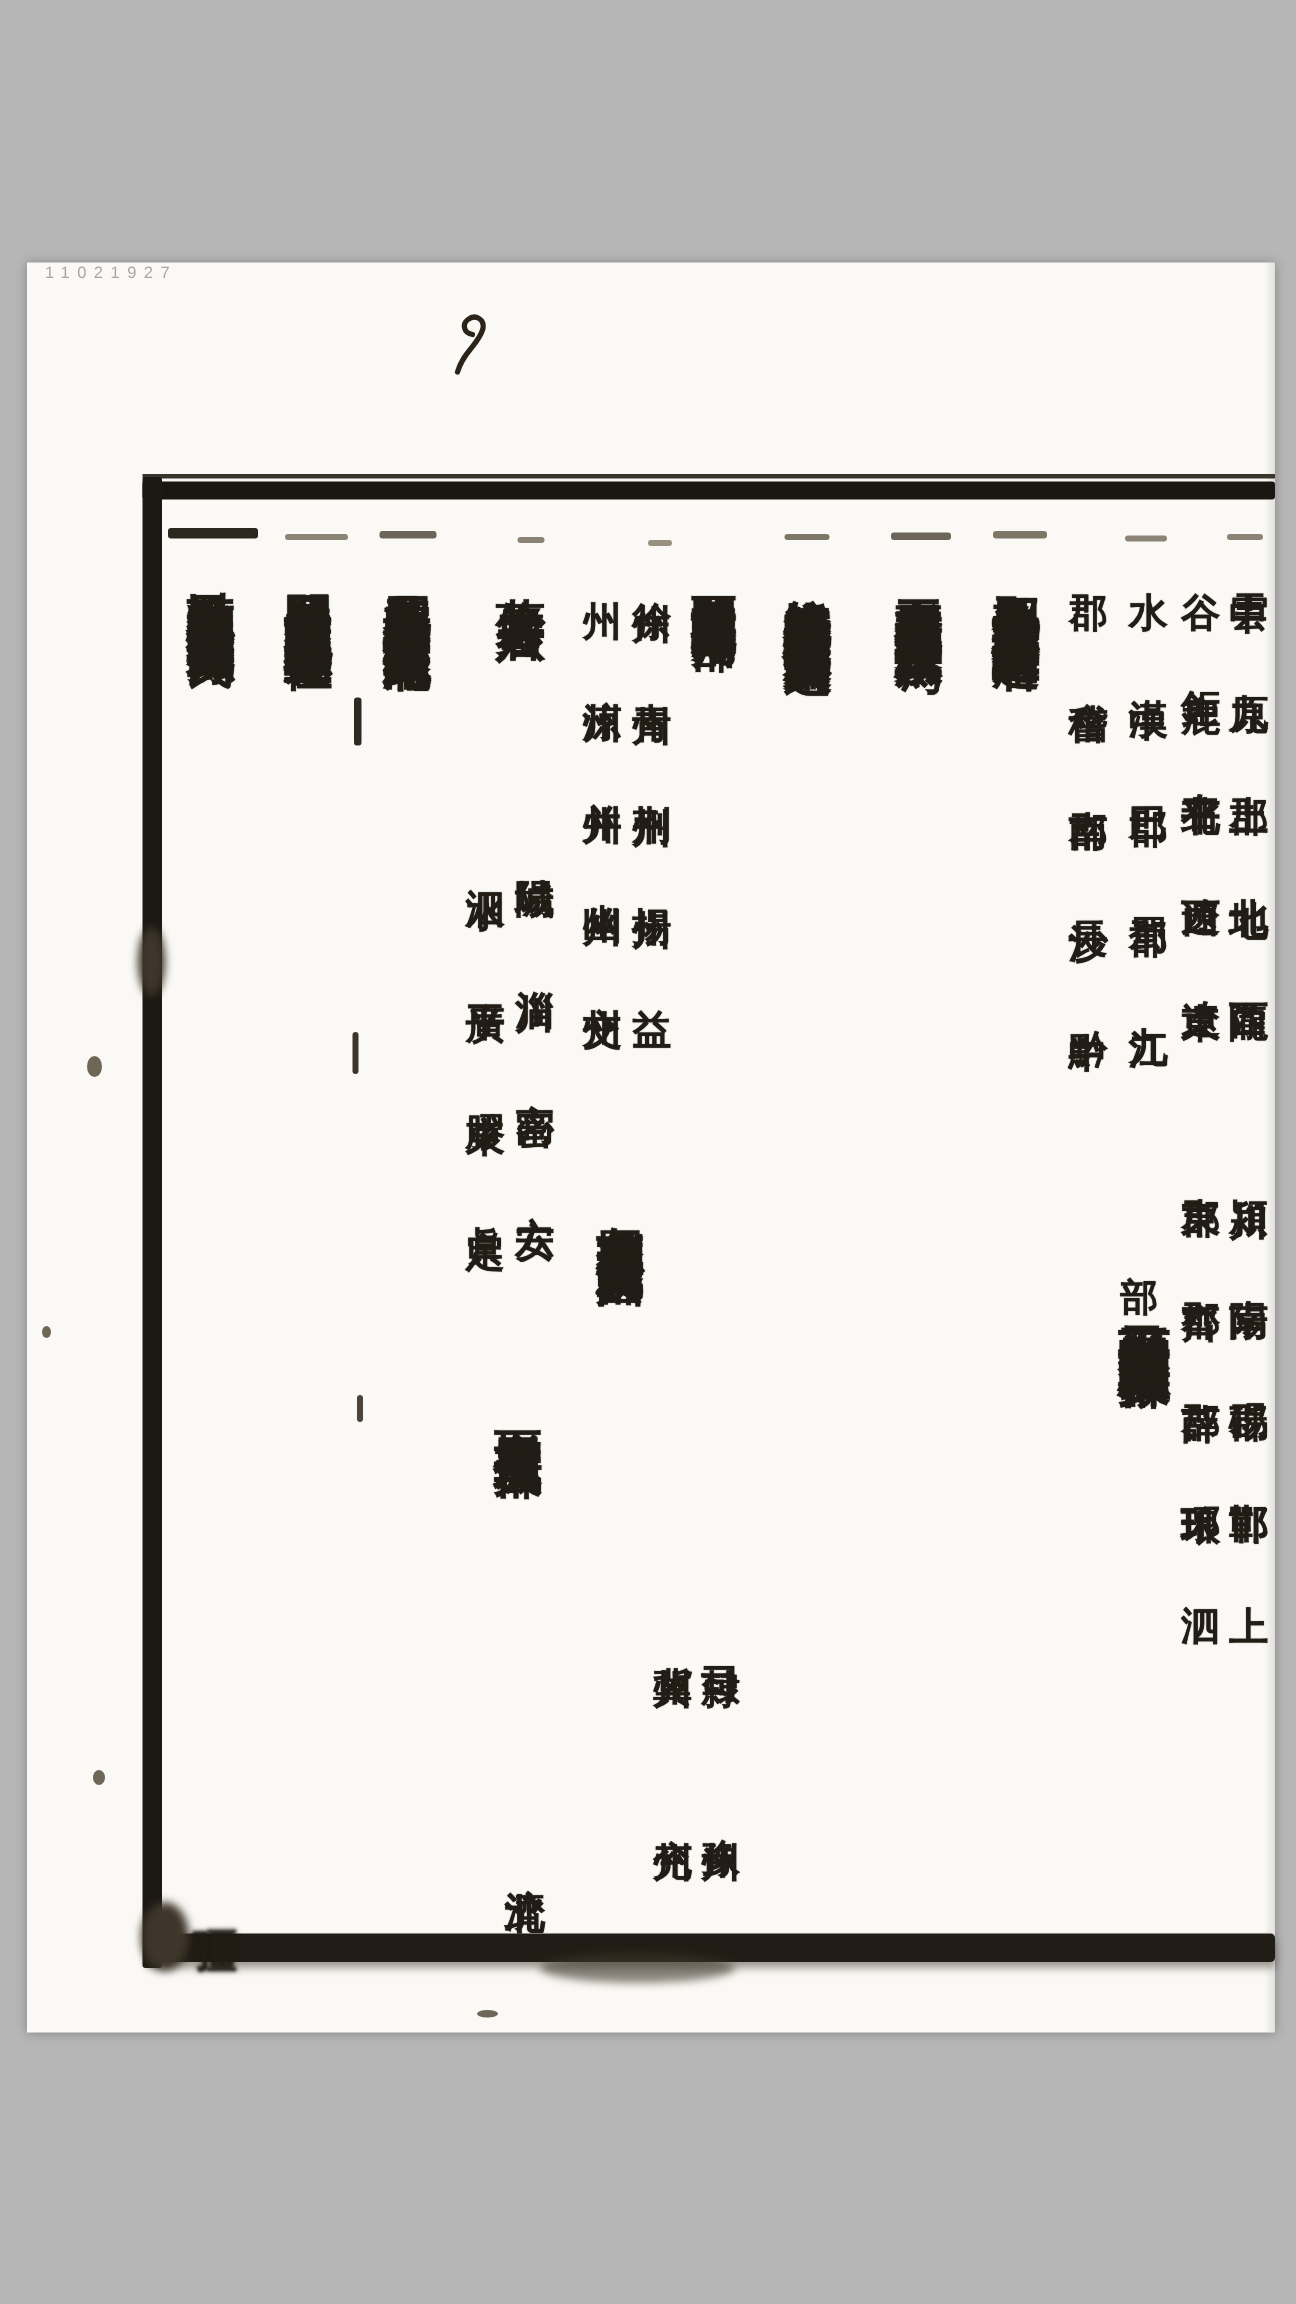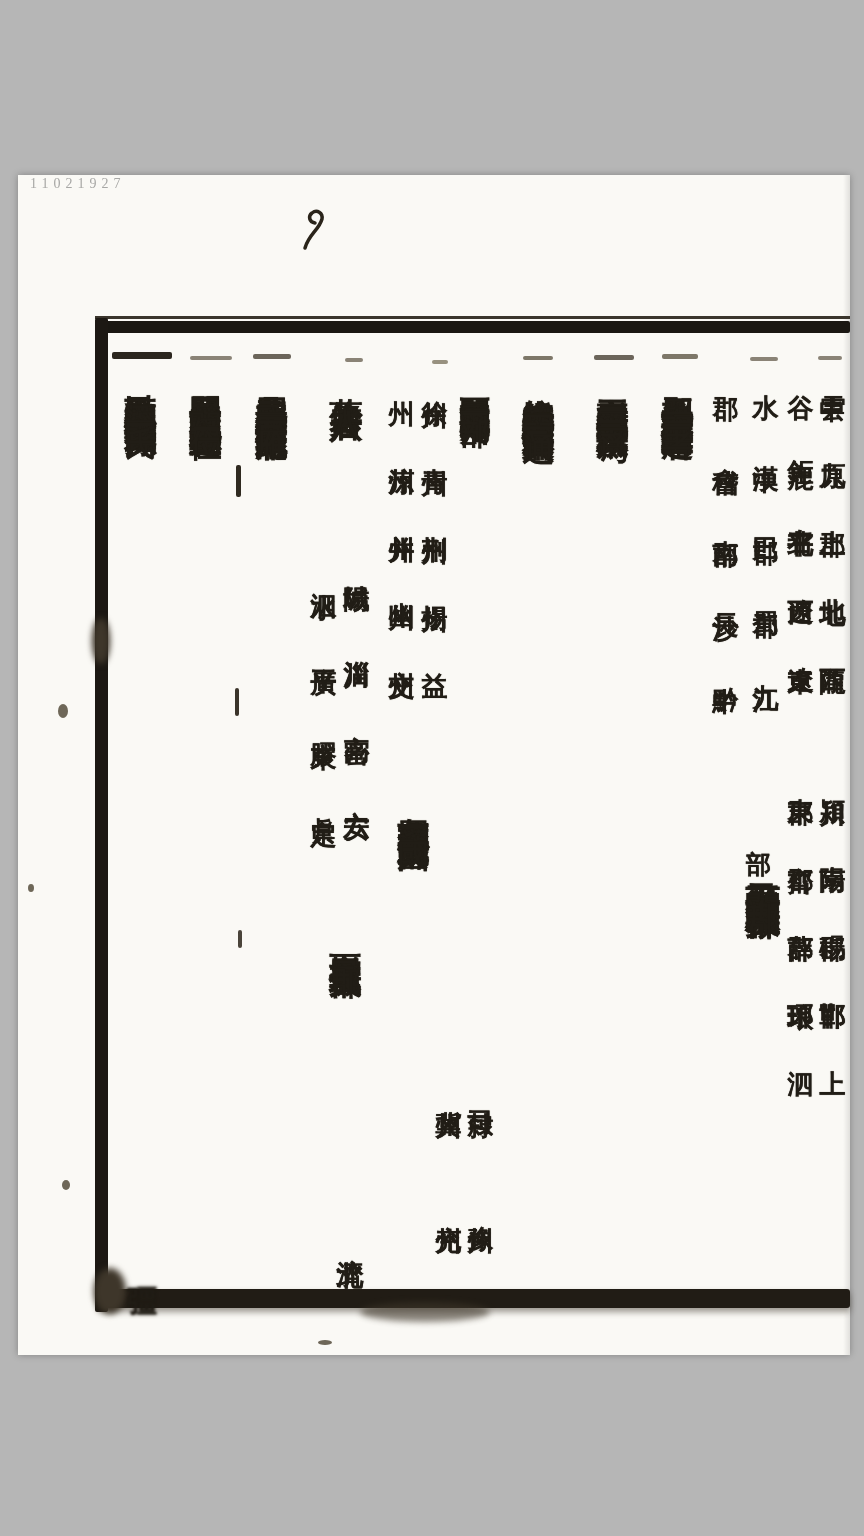--- a/index.html
+++ b/index.html
@@ -11,22 +11,22 @@
   #paper{
     position:absolute; left:18px; top:175px; width:832px; height:1180px;
     background:#faf9f5;
     box-shadow:0 0 7px rgba(0,0,0,.28);
   }
   #paper::after{ 
     content:""; position:absolute; right:0; top:0; width:7px; height:100%;
     background:linear-gradient(to left, rgba(0,0,0,.10), rgba(0,0,0,0));
   }
   .watermark{
-    position:absolute; left:30px; top:176px; font-size:14px; color:#a7a7a5;
-    letter-spacing:5px; font-family:Liberation Serif, serif;
+    position:absolute; left:30px; top:176px; font-size:11px; color:#a7a7a5;
+    letter-spacing:5px; font-family:Liberation Sans, sans-serif;
   }
   
   .frame-top-thin{position:absolute; left:95px; top:316px; width:755px; height:3px; background:#3a352c;}
   .frame-top{position:absolute; left:95px; top:321px; width:755px; height:12px; background:#1a1712; border-radius:2px;}
   .frame-left{position:absolute; left:95px; top:318px; width:13px; height:994px; background:#1c1813; border-radius:2px;}
   .frame-bottom{position:absolute; left:98px; top:1289px; width:752px; height:19px; background:#211c15; border-radius:3px;
     box-shadow:0 4px 6px rgba(40,32,20,.45);}
   .smudge{position:absolute; background:#3e362a; filter:blur(3px); border-radius:50%;}
   .speck{position:absolute; background:#6e6758; border-radius:50%;}
   .dash{position:absolute; background:#55503f; border-radius:2px;}

